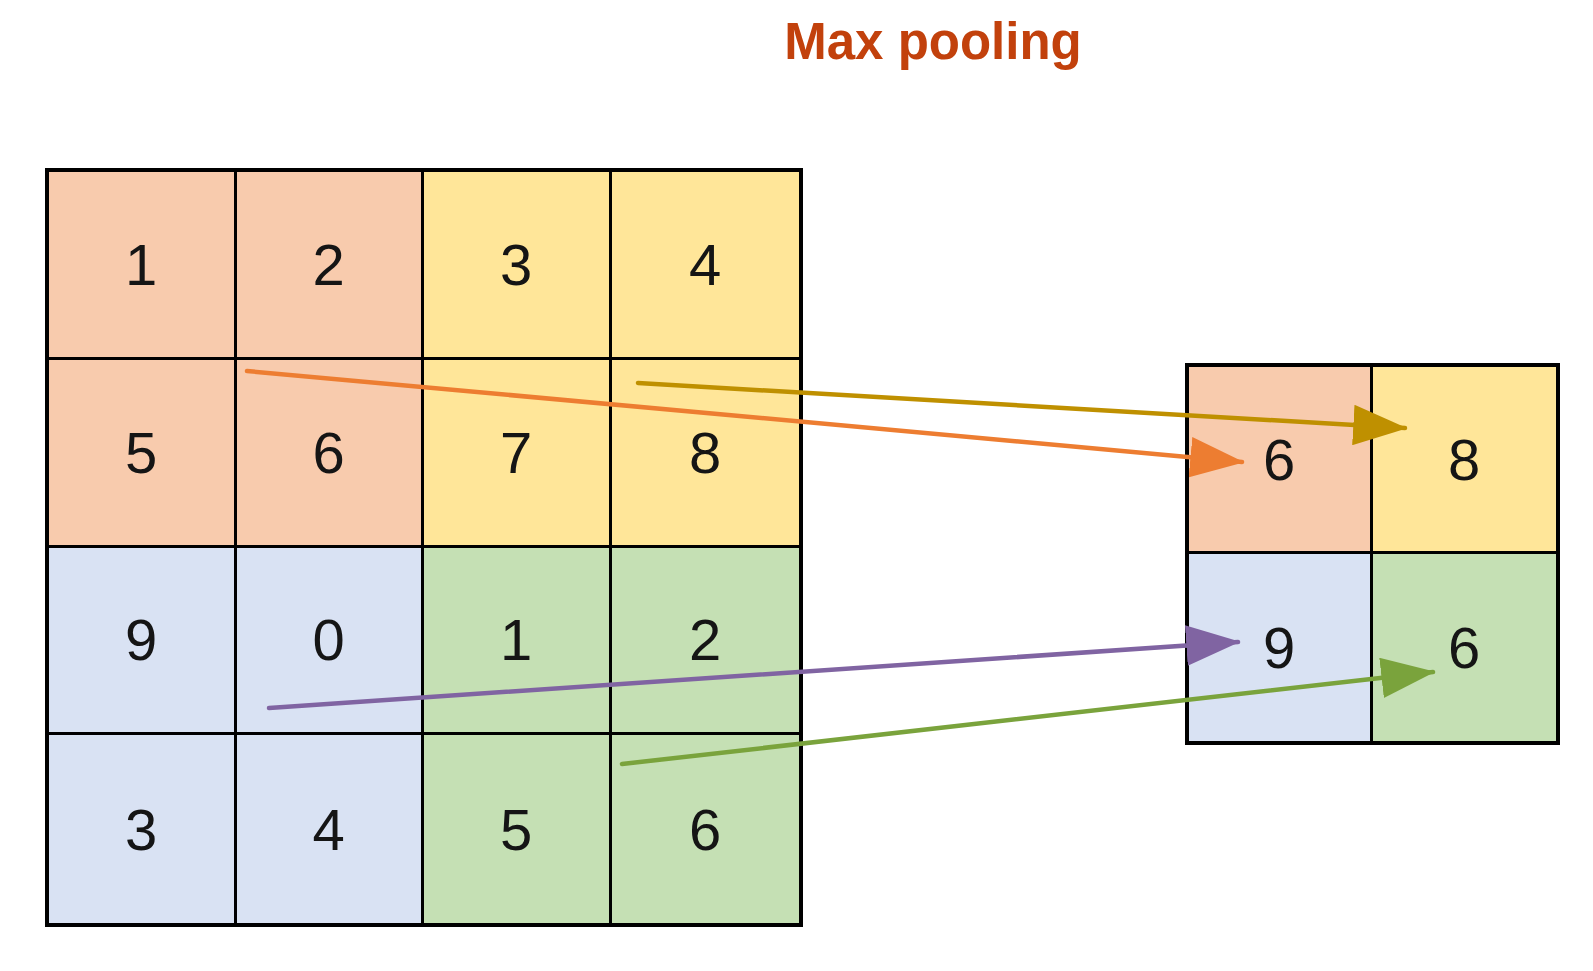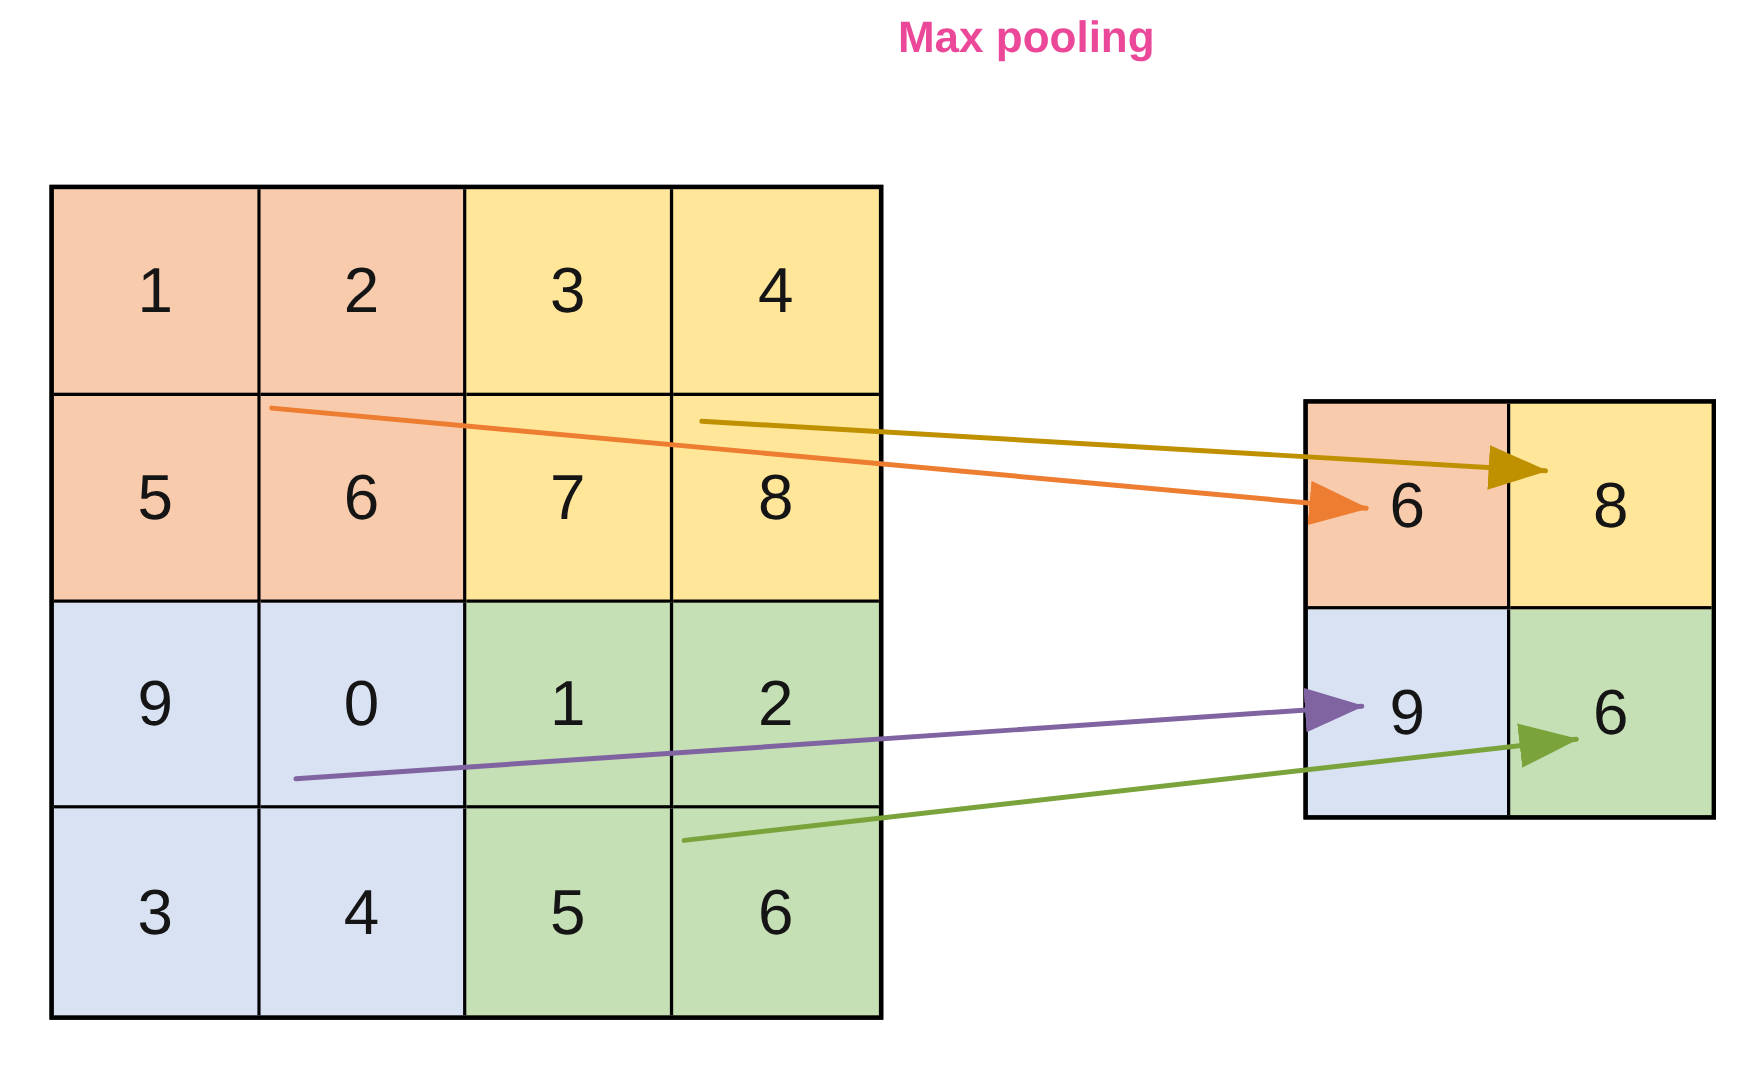--- a/index.html
+++ b/index.html
@@ -10,23 +10,23 @@
     height: 971px;
     background: #ffffff;
     overflow: hidden;
     font-family: "Liberation Sans", sans-serif;
   }
   .title {
     position: absolute;
     top: 12px;
     left: 933px;
     transform: translateX(-50%);
-    font-size: 40px;
+    font-size: 51px;
     font-weight: 700;
-    color: #ec4899;
+    color: #c2410c;
     white-space: nowrap;
   }
   .grid {
     position: absolute;
     display: grid;
     border: 4px solid #000;
     background: #000;
   }
   .grid-input {
     left: 45px; top: 168px;

